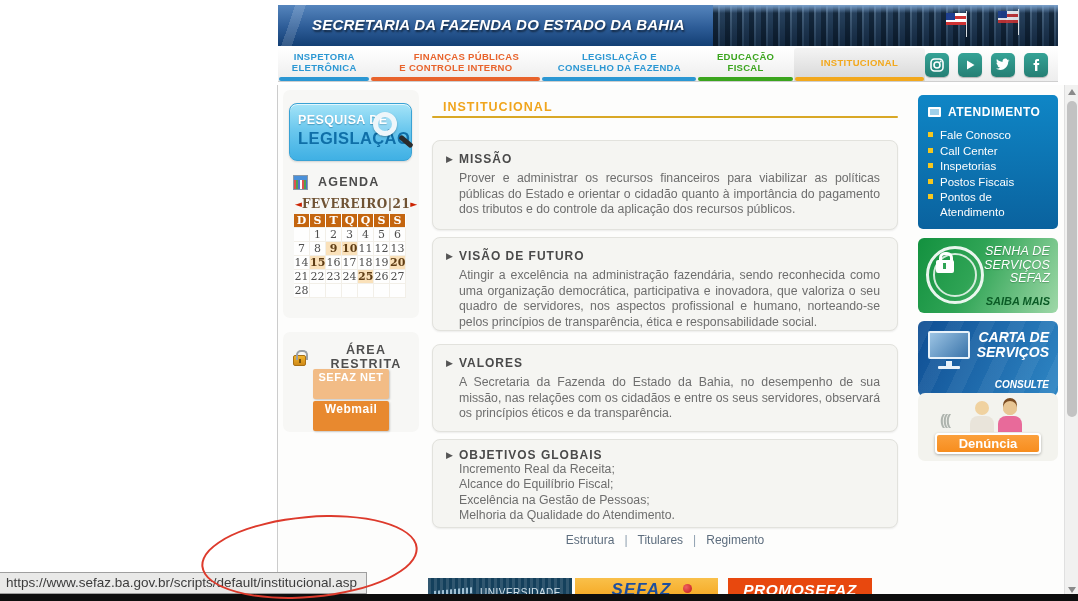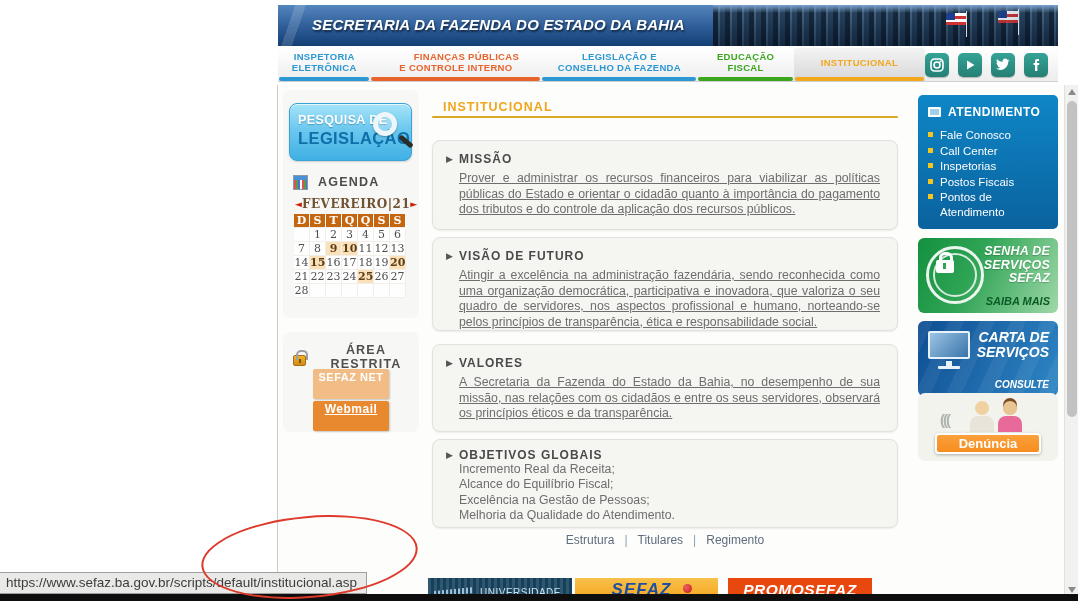--- a/index.html
+++ b/index.html
@@ -75,33 +75,33 @@
   .area-row { position:absolute; left:10px; top:11px; display:flex; align-items:center; gap:7px;text-align:center; }
   .lock { position:relative; width:14px; height:11px; background:linear-gradient(180deg,#f0b42c,#d08a18);
           border:1px solid #a87014; border-radius:2px; margin-top:6px; }
   .lock:before { content:""; position:absolute; left:2px; top:-6px; width:8px; height:8px; border:2px solid #9aa0a6;
           border-bottom:none; border-radius:5px 5px 0 0; }
   .lock:after { content:""; position:absolute; left:5px; top:3px; width:2px; height:4px; background:#7a5510; }
   .area-label { font-size:12.5px; font-weight:bold; color:#4f4f4f; letter-spacing:1.2px; }
   .sbtn { position:absolute; left:30px; width:76px; height:30px; border-radius:2px; color:#fff; font-weight:bold;
           text-align:center; line-height:17px; letter-spacing:.5px; cursor:pointer; box-shadow:1px 1px 2px rgba(0,0,0,.2); }
   .sefaznet { top:37px; font-size:11px; background:#f2bc86; }
-  .webmail  { top:69px; font-size:12px; background:#e8892f;text-decoration:underline; }
+  .webmail  { top:69px; font-size:12px; background:#e8892f; }
 
   
   .page-title { position:absolute; left:443px; top:100px; color:#f0a51d; font-weight:bold; font-size:12.5px; letter-spacing:1px; }
   .title-rule { position:absolute; left:432px; top:116px; width:466px; height:2px; background:#d9a826; border-radius:2px; }
   .card { position:absolute; left:432px; width:466px; background:#f5f5f2; border:1px solid #e2e2dd;
           border-radius:8px; box-shadow:0 1px 2px rgba(0,0,0,.07); }
   .card1 { top:140px; height:90px; } .card2 { top:237px; height:94px; }
   .card3 { top:344px; height:88px; } .card4 { top:439px; height:89px; }
   .card-title { display:flex; align-items:center; gap:6px; padding:11px 14px 0 13px; cursor:pointer; }
   .card-arrow { color:#555; font-size:9px; }
   .card-title-text { color:#4a4a4a; font-weight:bold; font-size:12px; letter-spacing:1px; }
-  .card-body { margin:5px 17px 0 26px; color:#6e6e6e; font-size:12.3px; line-height:15.5px; text-align:justify;text-decoration:underline; }
+  .card-body { margin:5px 17px 0 26px; color:#6e6e6e; font-size:12.3px; line-height:15.5px; text-align:justify; }
   .card-item { margin:0 17px 0 26px; color:#6e6e6e; font-size:12.3px; line-height:15.4px; }
   .card4 .card-title { padding-top:8px; }
   .footer-links { position:absolute; left:432px; top:533px; width:466px; text-align:center; font-size:12px; color:#5d6d7e; }
   .footer-links span.sep { color:#8fa0b0; margin:0 10px; }
   .flink { cursor:pointer; }
 
   
   .bban { position:absolute; top:578px; height:23px; overflow:hidden; cursor:pointer; }
   .bb1 { left:428px; width:144px; background:
          repeating-linear-gradient(90deg, rgba(255,255,255,.12) 0 3px, rgba(255,255,255,0) 3px 6px), #14405c; }
@@ -128,21 +128,21 @@
   .bullet { flex:0 0 auto; width:5px; height:5px; background:#f5c71e; margin-top:4px; }
   .rban { position:absolute; left:918px; width:140px; border-radius:6px; overflow:hidden; cursor:pointer; }
   .senha { top:238px; height:75px; background:linear-gradient(115deg,#13913f 0%, #2fa455 40%, #9fd8a8 100%); }
   .rings { position:absolute; left:8px; top:8px; width:58px; height:58px; border:3px solid rgba(255,255,255,.9);
            border-radius:50%; }
   .rings:before { content:""; position:absolute; inset:4px; border:2px solid rgba(255,255,255,.8); border-radius:50%; }
   .wlock { position:absolute; left:18px; top:22px; width:18px; height:13px; background:#fff; border-radius:2px; }
   .wlock:before { content:""; position:absolute; left:3px; top:-8px; width:8px; height:9px; border:3px solid #fff;
            border-bottom:none; border-radius:6px 6px 0 0; }
   .wlock:after { content:""; position:absolute; left:7px; top:3px; width:3px; height:6px; background:#2fa455; }
-  .senha-text { position:absolute; right:8px; top:7px; text-align:right; color:#fff; font-weight:bold; font-style:italic; }
+  .senha-text { position:absolute; right:8px; top:7px; text-align:right; color:#fff; font-weight:normal; font-style:italic; }
   .senha-text div { font-size:12.5px; line-height:13.5px; letter-spacing:.2px; text-shadow:0 1px 1px rgba(0,60,20,.3); }
   .senha-cta { position:absolute; right:8px; bottom:6px; color:#0b5c26; font-weight:bold; font-style:italic; font-size:11px; }
   .carta { top:321px; height:75px; background:
            repeating-linear-gradient(115deg, rgba(255,255,255,.06) 0 14px, rgba(255,255,255,0) 14px 28px),
            linear-gradient(115deg,#0f4e93,#2e86c4); }
   .cmon { position:absolute; left:10px; top:10px; width:42px; height:28px; border:2px solid #e8f2fa;
           border-radius:2px; background:linear-gradient(135deg,#9cc4e4,#3a74aa); }
   .cmon:before { content:""; position:absolute; left:16px; top:28px; width:6px; height:5px; background:#e8f2fa; }
   .cmon:after { content:""; position:absolute; left:8px; top:33px; width:22px; height:3px; background:#e8f2fa; border-radius:1px; }
   .carta-text { position:absolute; right:9px; top:9px; text-align:right; color:#fff; font-weight:bold; font-style:italic; }

